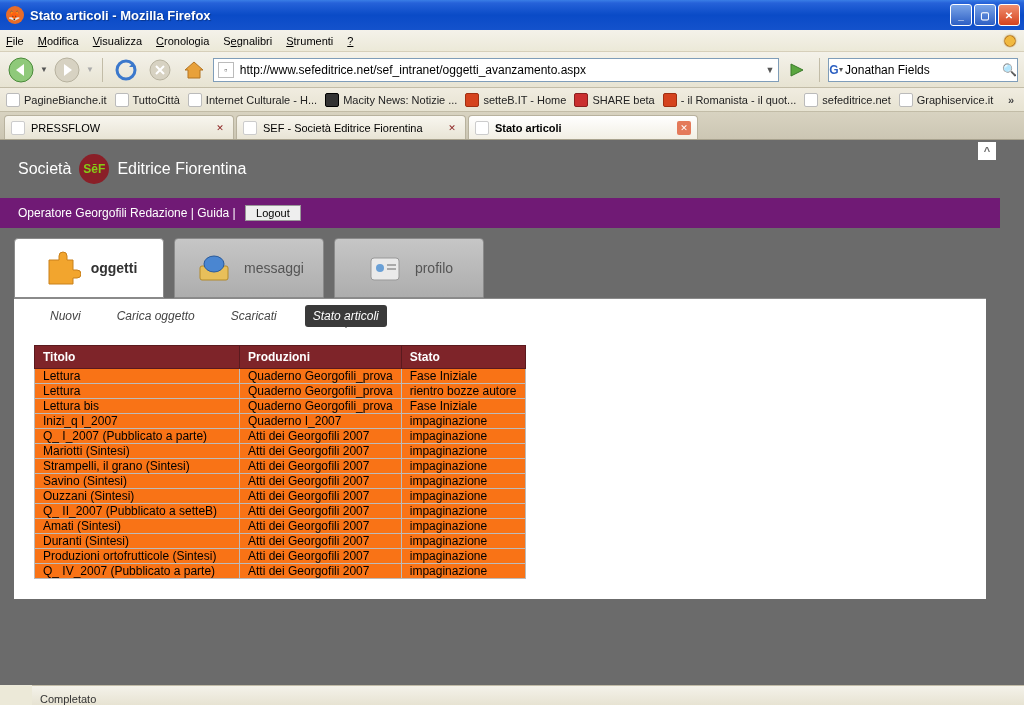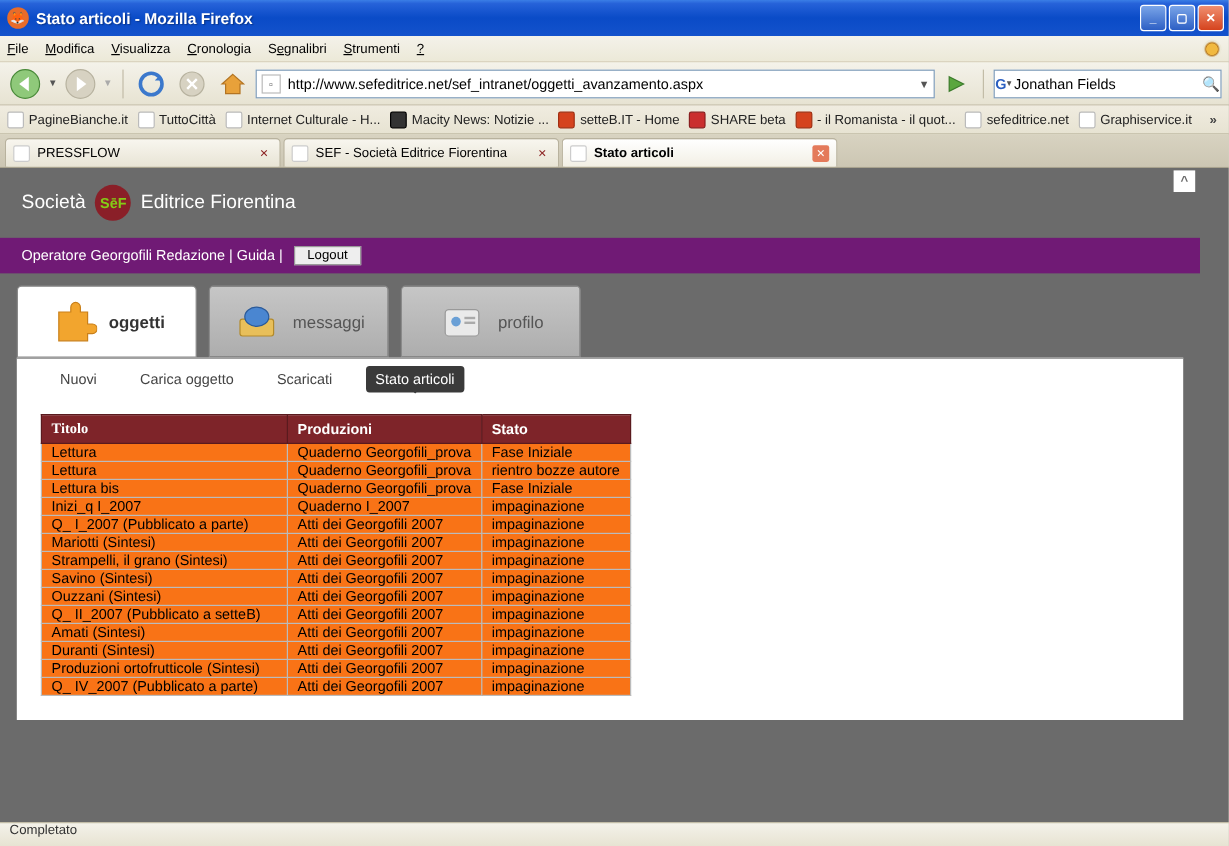--- a/index.html
+++ b/index.html
@@ -70,38 +70,38 @@
 
 
 .maintabs-wrap { background:#6b6b6b; padding:10px 14px 0 14px;}
 .maintabs { display:flex; gap:10px;}
 .mtab { width:150px; height:60px; background:linear-gradient(to bottom,#c6c6c6,#adadad); border:1px solid #8a8a8a; border-radius:4px 4px 0 0; display:flex; align-items:center; justify-content:center; gap:10px; color:#555; font-size:14px;}
 .mtab.active { background:#fff; color:#333; font-weight:bold;}
 .mtab .micon { width:40px; height:40px; display:flex; align-items:center; justify-content:center;}
 
 
 .subtabs { background:#fff; border-top:1px solid #8a8a8a; padding:6px 28px 8px 28px; display:flex; gap:20px; font-size:12px; position:relative;}
-.subtab { color:#444; padding:4px 8px; cursor:pointer;}
+.subtab { color:#444; padding:4px 8px; cursor:pointer;font-style:italic;}
 .subtab.active { background:#3a3a3a; color:#fff; border-radius:3px; position:relative;}
 .subtab.active::after { content:""; position:absolute; left:50%; bottom:-6px; margin-left:-5px; border:5px solid transparent; border-top-color:#3a3a3a;}
 
 
 .tablewrap { background:#fff; padding:10px 20px 20px 20px;}
 table.data { border-collapse:collapse; font-size:12px;}
 table.data th { background:#7e2429; color:#fff; font-weight:bold; text-align:left; padding:4px 8px; border:1px solid #5a1a1e;}
 table.data td { border:1px solid #bbb; padding:0 8px; background:#f97316; white-space:nowrap;}
 
 
 .viewport::-webkit-scrollbar { width:17px; }
 .viewport::-webkit-scrollbar-track { background:#ece9d8; border-left:1px solid #c2bca7;}
 .viewport::-webkit-scrollbar-thumb { background:linear-gradient(to right,#d7e4f5,#b9cde8); border:1px solid #7f9db9; border-radius:2px;}
 .viewport::-webkit-scrollbar-button { background:#ddeaf7; border:1px solid #7f9db9; height:17px;}
 
 
-.statusbar { height:20px; background:linear-gradient(to bottom,#f4f2ea,#e7e3d2); border-top:1px solid #c2bca7; font-size:11px; display:flex; align-items:flex-start; padding:0 8px; color:#333;}
+.statusbar { height:20px; background:linear-gradient(to bottom,#f4f2ea,#e7e3d2); border-top:1px solid #c2bca7; font-size:11px; display:flex; align-items:flex-end; padding:0 8px; color:#333;margin-left:32px;}
 </style>
 </head>
 <body>
 
 <div class="titlebar">
   <div class="fx">🦊</div>
   <div class="title">Stato articoli - Mozilla Firefox</div>
   <div class="win-btns">
     <div class="win-btn min">_</div>
     <div class="win-btn max">▢</div>
@@ -284,21 +284,21 @@
         <div class="subtab">Nuovi</div>
         <div class="subtab">Carica oggetto</div>
         <div class="subtab">Scaricati</div>
         <div class="subtab active">Stato articoli</div>
       </div>
 
       <div class="tablewrap">
         <table class="data">
           <thead>
             <tr>
-              <th style="min-width:205px;font-family:Liberation Serif, serif;">Titolo</th>
+              <th style="min-width:205px;">Titolo</th>
               <th style="min-width:155px;">Produzioni</th>
               <th style="min-width:120px;">Stato</th>
             </tr>
           </thead>
           <tbody id="tbody">
               <tr>
                 <td>Lettura</td>
                 <td>Quaderno Georgofili_prova</td>
                 <td>Fase Iniziale</td>
               </tr>

